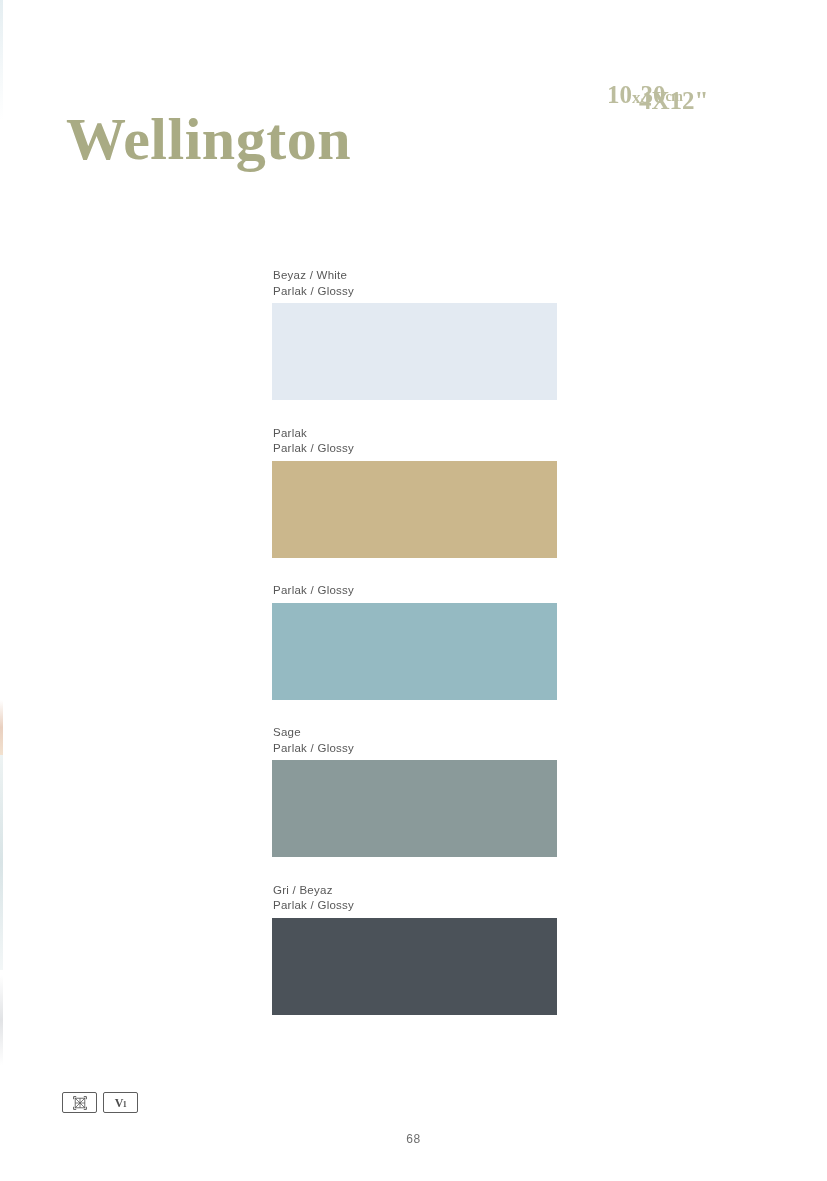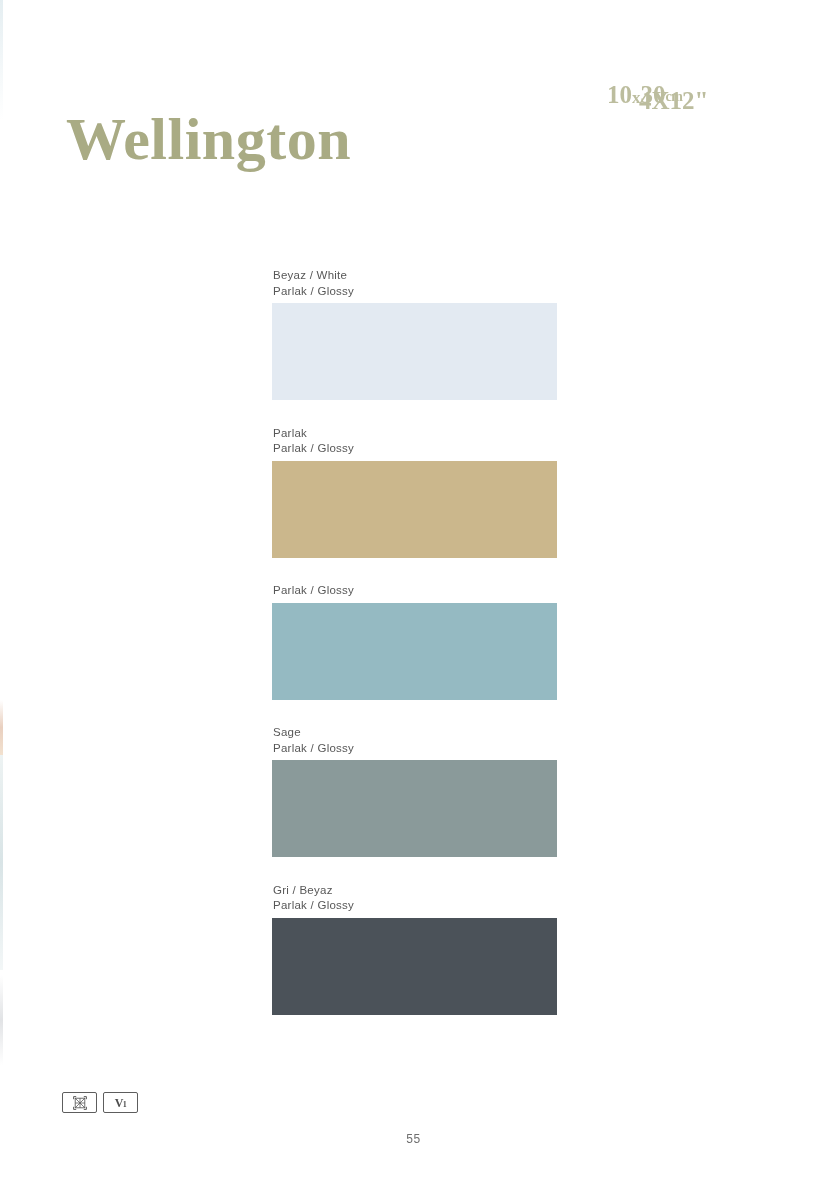--- a/index.html
+++ b/index.html
@@ -217,15 +217,15 @@
         <path d="M10.8 0.6 L13.4 0.6 L13.4 3.2" stroke="#5d5d5d" stroke-width="1" fill="none"></path>
         <path d="M0.6 10.8 L0.6 13.4 L3.2 13.4" stroke="#5d5d5d" stroke-width="1" fill="none"></path>
         <path d="M13.4 10.8 L13.4 13.4 L10.8 13.4" stroke="#5d5d5d" stroke-width="1" fill="none"></path>
       </svg>
     </div>
     <div class="icon-box">
       <span class="v-rating">V<sub>1</sub></span>
     </div>
   </div>
 
-  <div class="page-number">55</div>
+  <div class="page-number">68</div>
 
 </div>
 
 </body></html>

